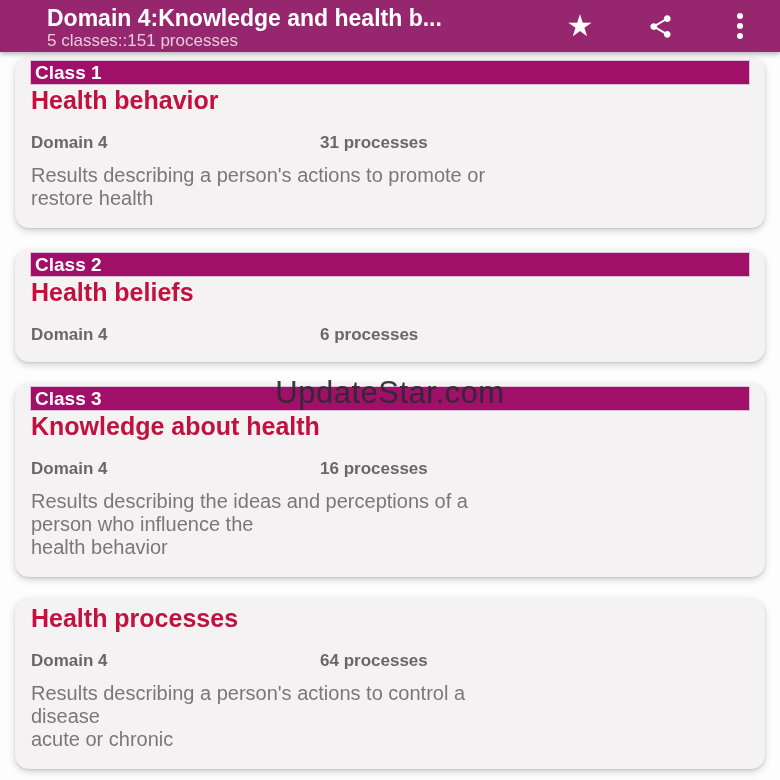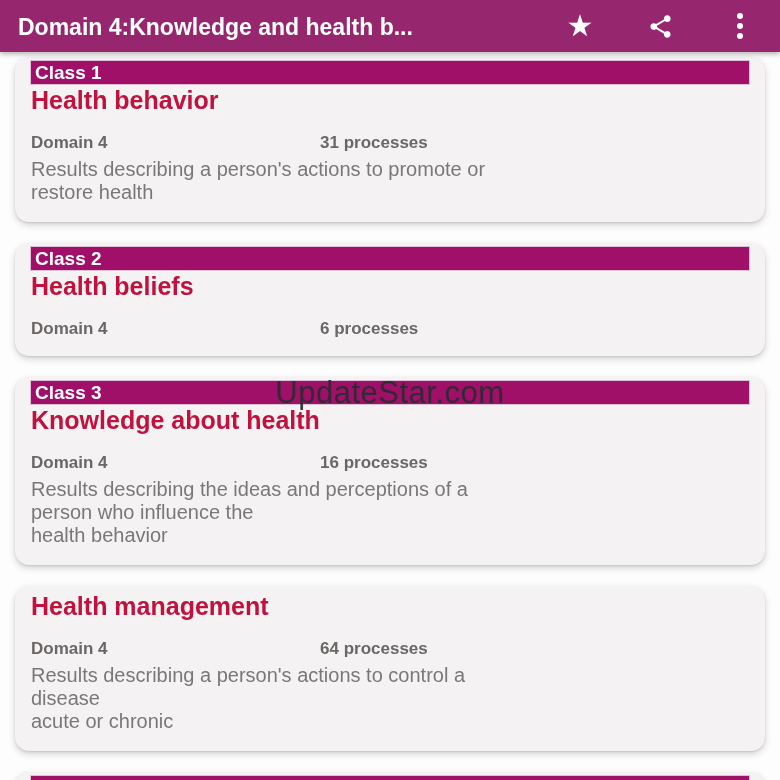--- a/index.html
+++ b/index.html
@@ -17,21 +17,21 @@
   .appbar {
     position: relative;
     height: 52px;
     background: #96276E;
     display: flex;
     align-items: center;
     box-shadow: 0 2px 5px rgba(0,0,0,0.30);
     z-index: 5;
   }
   .appbar-text {
-    padding-left: 18px;
+    padding-left: 47px;
     flex: 1 1 auto;
     min-width: 0;
   }
   .appbar-title {
     color: #FFFFFF;
     font-size: 23px;
     font-weight: bold;
     line-height: 26px;
     margin-top: 2px;
     white-space: nowrap;
@@ -110,21 +110,21 @@
     font-size: 17px;
     font-weight: bold;
     line-height: 19px;
     color: #6B6767;
   }
   .meta .domain {
     display: inline-block;
     width: 289px;
   }
   .desc {
-    margin-top: 6px;
+    margin-top: 12px;
     font-size: 20px;
     line-height: 23px;
     color: #7B7778;
     white-space: pre-line;
   }
 
   
   .watermark {
     position: absolute;
     top: 375px;
@@ -138,20 +138,21 @@
     pointer-events: none;
     white-space: nowrap;
   }
 </style>
 </head>
 <body>
 
 <div class="appbar">
   <div class="appbar-text">
     <div class="appbar-title">Domain 4:Knowledge and health b...</div>
+    <div class="appbar-subtitle">5 classes::151 processes</div>
   </div>
   <div class="appbar-actions">
     <div class="icon-btn">
       <span class="star-glyph">★</span>
     </div>
     <div class="icon-btn">
       <span style="display:flex">
         <svg width="27" height="27" viewBox="0 0 24 24" fill="#FFFFFF" aria-hidden="true">
           <path d="M18 16.08c-.76 0-1.44.3-1.96.77L8.91 12.7c.05-.23.09-.46.09-.7s-.04-.47-.09-.7l7.05-4.11c.54.5 1.25.81 2.04.81 1.66 0 3-1.34 3-3s-1.34-3-3-3-3 1.34-3 3c0 .24.04.47.09.7L8.04 9.81C7.5 9.31 6.79 9 6 9c-1.66 0-3 1.34-3 3s1.34 3 3 3c.79 0 1.5-.31 2.04-.81l7.12 4.16c-.05.21-.08.43-.08.65 0 1.61 1.31 2.92 2.92 2.92 1.61 0 2.92-1.31 2.92-2.92s-1.31-2.92-2.92-2.92z"></path>
         </svg>
@@ -194,21 +195,21 @@
     </div>
     <div class="card-title">Knowledge about health</div>
     <div class="meta">
       <span class="domain">Domain 4</span><span class="processes">16 processes</span>
     </div>
     <div class="desc">Results describing the ideas and perceptions of a
 person who influence the
 health behavior</div>
   </div>
     <div class="card">
-    <div class="card-title">Health management</div>
+    <div class="card-title">Health processes</div>
     <div class="meta">
       <span class="domain">Domain 4</span><span class="processes">64 processes</span>
     </div>
     <div class="desc">Results describing a person's actions to control a
 disease
 acute or chronic</div>
   </div>
     <div class="card">
     <div class="band">
       <span>Class 5</span>

